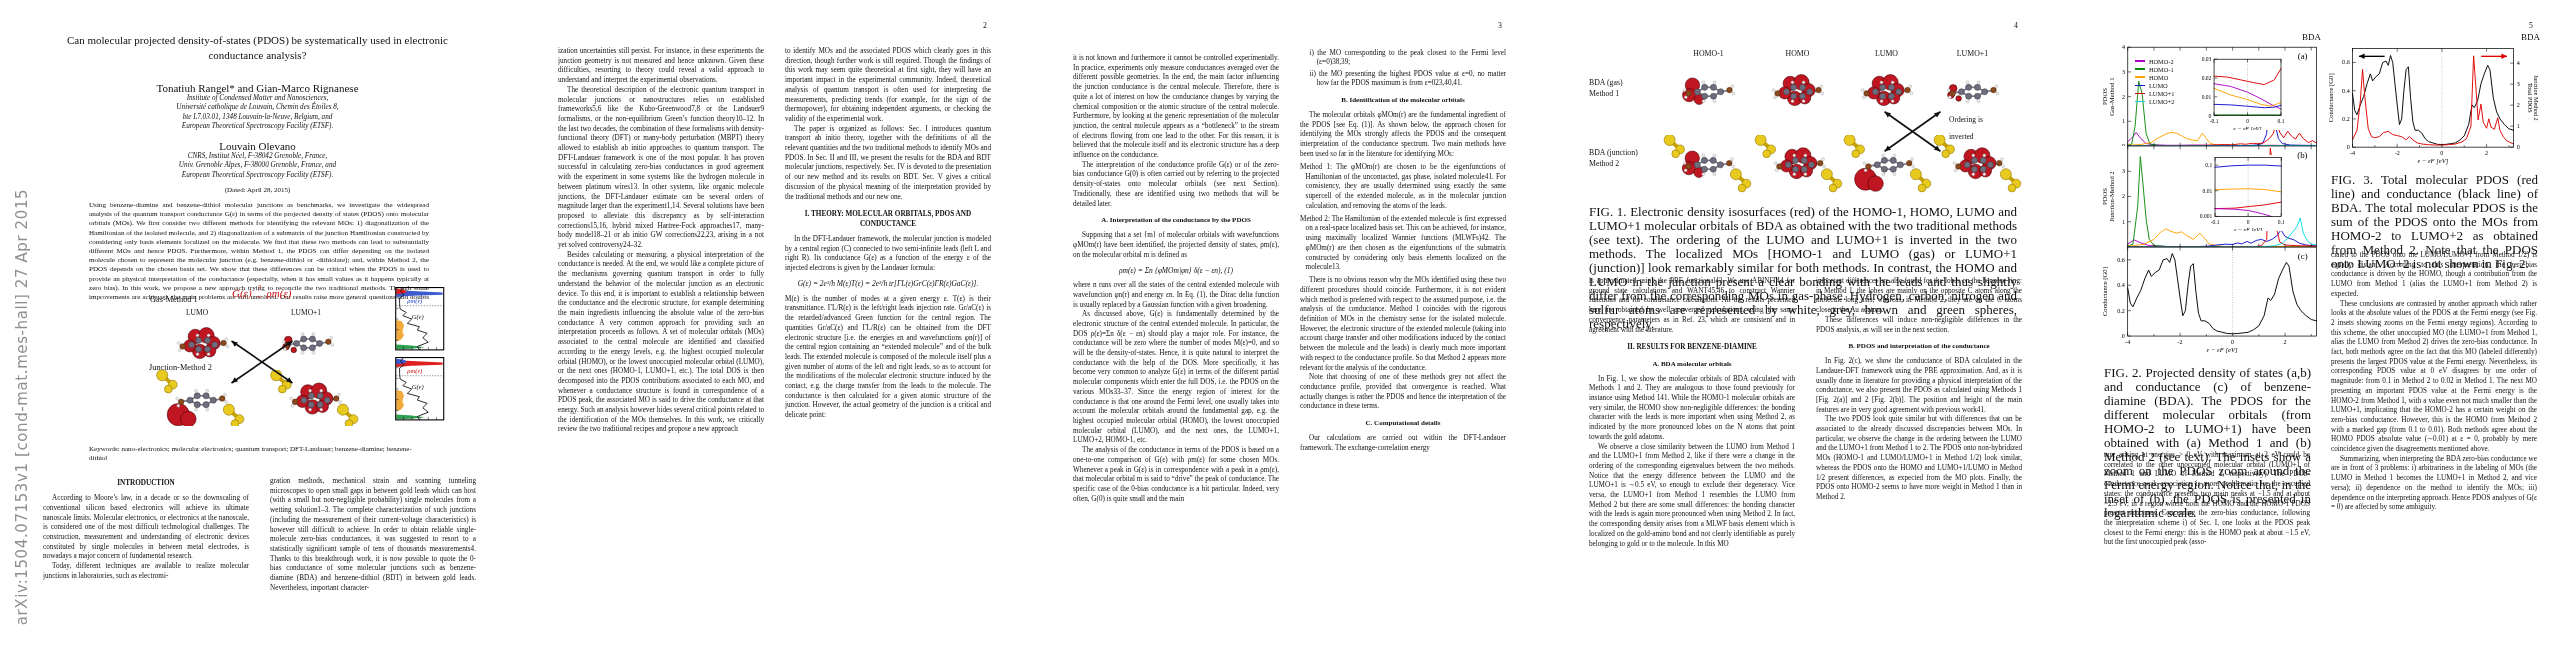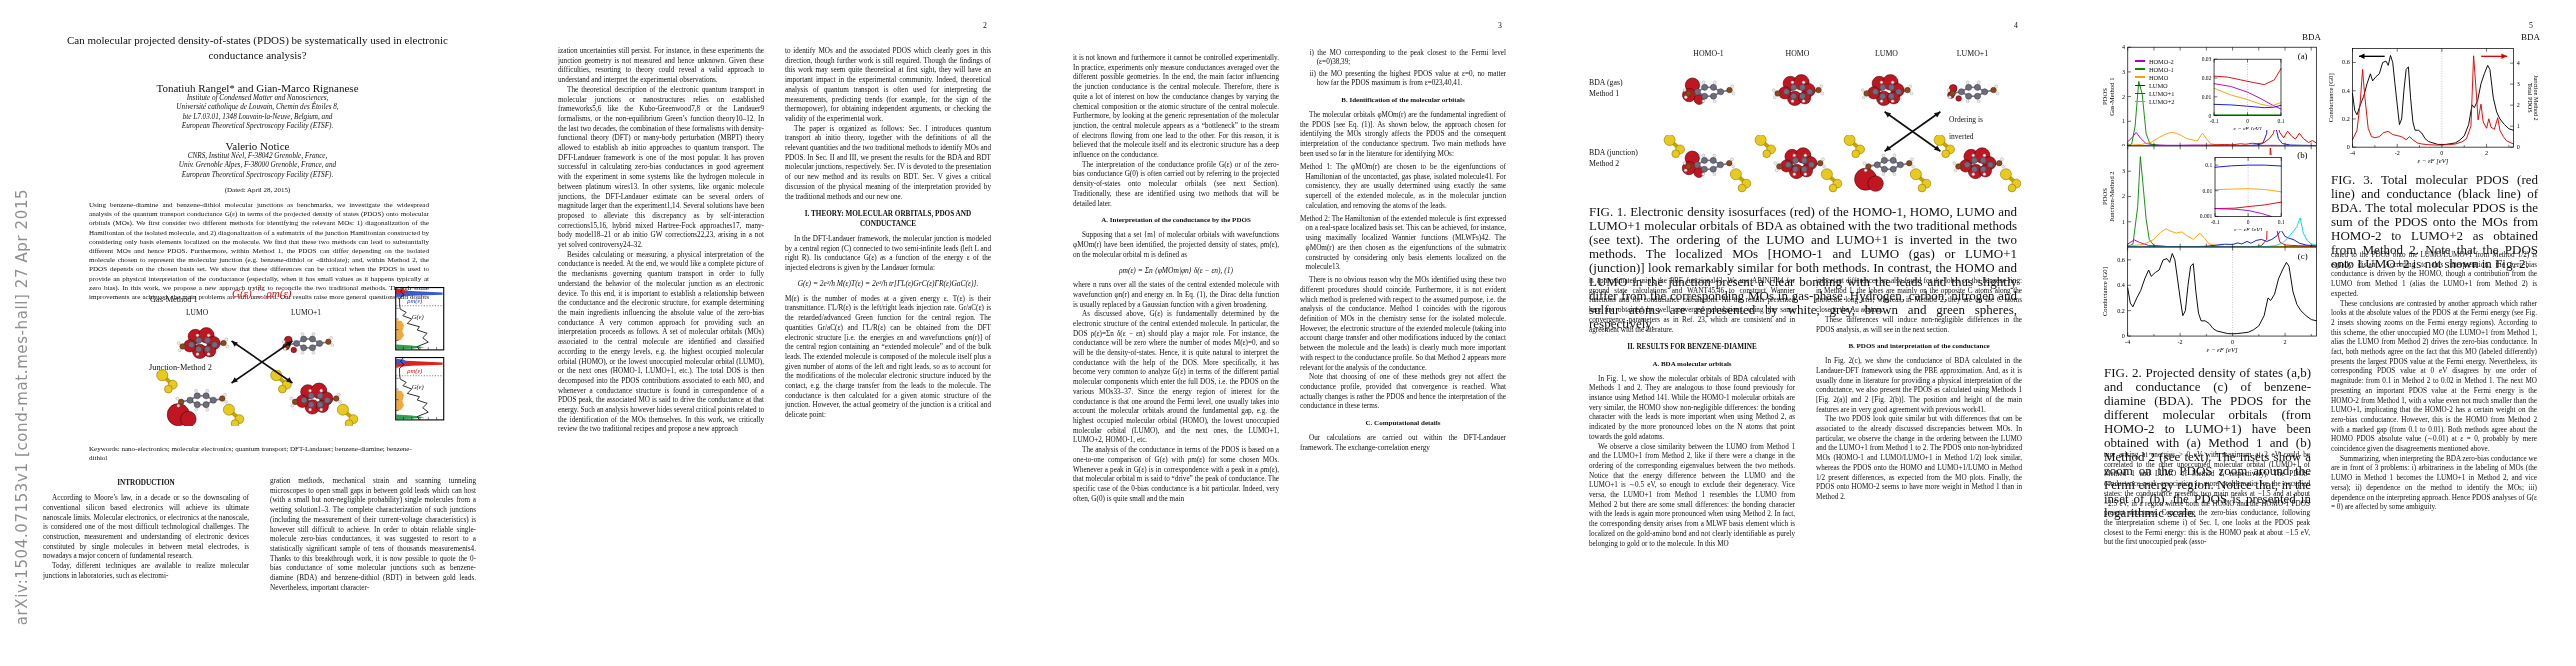--- a/index.html
+++ b/index.html
@@ -50,21 +50,21 @@
 <body>
 
 <div class="sheet" style="left:0">
   <div class="banner">arXiv:1504.07153v1  [cond-mat.mes-hall]  27 Apr 2015</div>
   <div class="title">Can molecular projected density-of-states (PDOS) be systematically used in electronic conductance analysis?</div>
   <div class="authors" style="top:82px">Tonatiuh Rangel* and Gian-Marco Rignanese</div>
   <div class="affil" style="top:94px">Institute of Condensed Matter and Nanosciences,
 Université catholique de Louvain, Chemin des Étoiles 8,
 bte L7.03.01, 1348 Louvain-la-Neuve, Belgium, and
 European Theoretical Spectroscopy Facility (ETSF).</div>
-  <div class="authors" style="top:140px">Valerio Notice</div>
+  <div class="authors" style="top:140px">Louvain Olevano</div>
   <div class="affil" style="top:152px">CNRS, Institut Néel, F-38042 Grenoble, France,
 Univ. Grenoble Alpes, F-38000 Grenoble, France, and
 European Theoretical Spectroscopy Facility (ETSF).</div>
   <div class="dated" style="top:186px">(Dated: April 28, 2015)</div>
   <div class="abstract">Using benzene-diamine and benzene-dithiol molecular junctions as benchmarks, we investigate the widespread analysis of the quantum transport conductance G(ε) in terms of the projected density of states (PDOS) onto molecular orbitals (MOs). We first consider two different methods for identifying the relevant MOs: 1) diagonalization of the Hamiltonian of the isolated molecule, and 2) diagonalization of a submatrix of the junction Hamiltonian constructed by considering only basis elements localized on the molecule. We find that these two methods can lead to substantially different MOs and hence PDOS. Furthermore, within Method 1, the PDOS can differ depending on the isolated molecule chosen to represent the molecular junction (e.g. benzene-dithiol or -dithiolate); and, within Method 2, the PDOS depends on the chosen basis set. We show that these differences can be critical when the PDOS is used to provide an physical interpretation of the conductance (especially, when it has small values as it happens typically at zero bias). In this work, we propose a new approach trying to reconcile the two traditional methods. Though some improvements are achieved, the main problems are still unsolved. Our results raise more general questions and doubts on a PDOS-based analysis of the conductance.</div>
 
   <div style="position:absolute;left:83px;top:286px;width:389px;height:140px;">
     <div class="formula" style="left:149px;top:0px">
       <span>G(ε)</span>
       <span class="arr">

